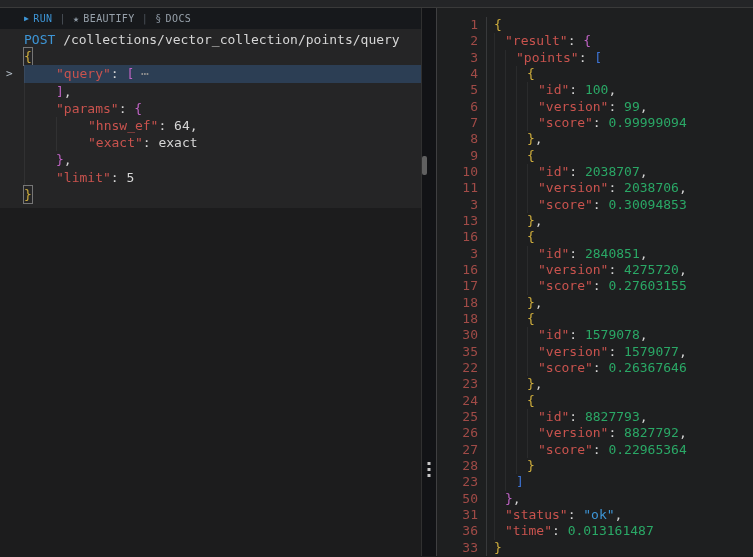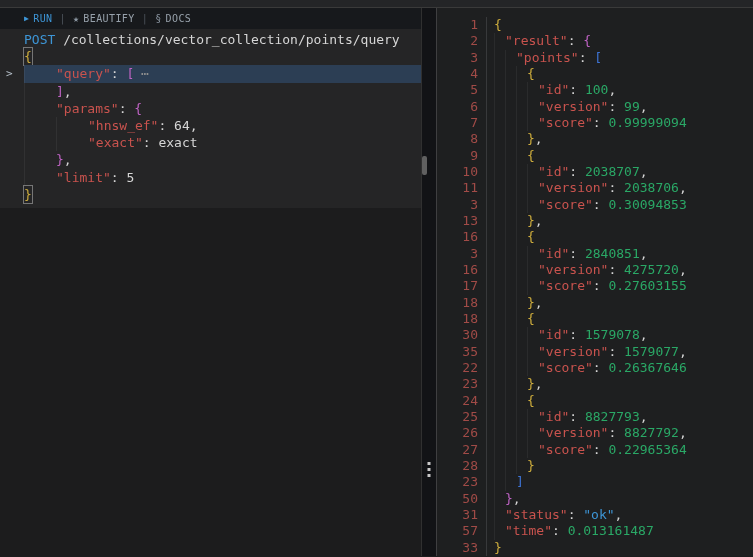--- a/index.html
+++ b/index.html
@@ -257,21 +257,21 @@
         </div>
         <div class="rline">
           <div class="rgutter">50</div>
           <div class="rcontent"><span class="rind"></span><span class="tok-b2">}</span><span class="tok-plain">,</span></div>
         </div>
         <div class="rline">
           <div class="rgutter">31</div>
           <div class="rcontent"><span class="rind"></span><span class="tok-key">"status"</span><span class="tok-plain">: </span><span class="tok-str">"ok"</span><span class="tok-plain">,</span></div>
         </div>
         <div class="rline">
-          <div class="rgutter">57</div>
+          <div class="rgutter">36</div>
           <div class="rcontent"><span class="rind"></span><span class="tok-key">"time"</span><span class="tok-plain">: </span><span class="tok-num">0.013161487</span></div>
         </div>
         <div class="rline">
           <div class="rgutter">33</div>
           <div class="rcontent"><span class="tok-b1">}</span></div>
         </div>
       </div>
   </div>
 </div>
 

